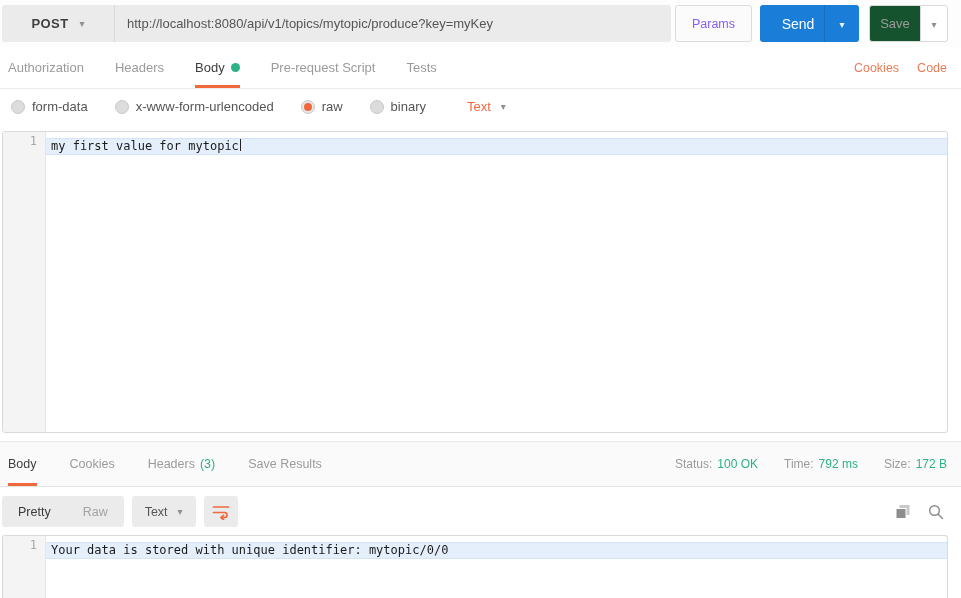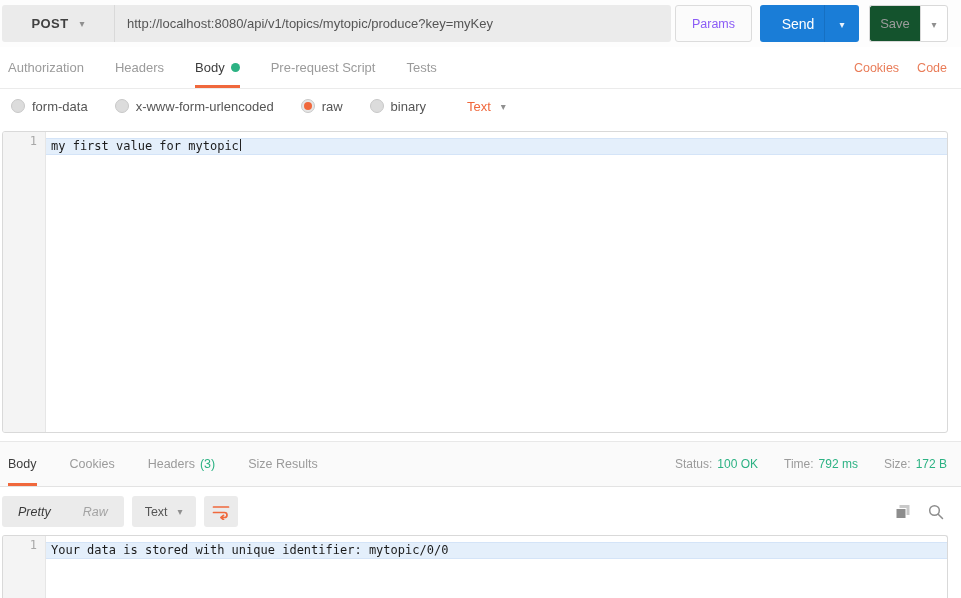--- a/index.html
+++ b/index.html
@@ -51,21 +51,21 @@
   }
   
   .req-tabs { height:42px; flex:0 0 42px; display:flex; align-items:stretch; padding:0 14px 0 8px; border-bottom:1px solid #ebebeb; background:#fff; }
   .rtab { display:flex; align-items:center; gap:6px; margin-right:31px; font-size:13px; color:#9b9b9b; cursor:pointer; border-bottom:3px solid transparent; border-top:3px solid transparent; }
   .rtab.active { color:#3d3d3d; border-bottom-color:#f0683c; }
   .green-dot { width:9px; height:9px; border-radius:50%; background:#2cb283; display:inline-block; }
   .tab-links { margin-left:auto; display:flex; align-items:center; gap:18px; }
   .tab-link { font-size:12.5px; color:#e97c58; cursor:pointer; }
   
   .body-type-row { height:35px; flex:0 0 35px; display:flex; align-items:center; padding-left:11px; background:#fff; }
-  .radio-item { display:flex; gap:7px; margin-right:27px; cursor:pointer; }
+  .radio-item { display:flex; align-items:center; gap:7px; margin-right:27px; cursor:pointer; }
   .radio { width:14px; height:14px; border-radius:50%; background:#dcdcdc; border:1px solid #c8c8c8; position:relative; }
   .radio.selected { background:#e6e6e6; }
   .radio.selected::after {
     content:""; position:absolute; left:2px; top:2px; width:8px; height:8px;
     border-radius:50%; background:#f0683c;
   }
   .radio-label { font-size:13px; color:#555; }
   .fmt-dd { display:flex; align-items:center; gap:10px; margin-left:14px; cursor:pointer; }
   .fmt-dd .fmt-label { font-size:13px; color:#f0683c; }
   
@@ -97,21 +97,21 @@
   }
   .mtab { display:flex; align-items:center; margin-right:33px; font-size:12.5px; color:#9b9b9b; cursor:pointer; border-bottom:3px solid transparent; border-top:3px solid transparent; gap:5px; }
   .mtab.active { color:#3d3d3d; border-bottom-color:#f0683c; }
   .green { color:#2cb283; }
   .meta-stats { margin-left:auto; display:flex; align-items:center; gap:26px; }
   .stat { font-size:12px; color:#9b9b9b; display:flex; gap:5px; }
   .stat .green { color:#2cb283; }
   
   .resp-toolbar { margin-top:8px; height:33px; flex:0 0 33px; display:flex; align-items:center; padding:0 14px 0 2px; background:#fff; }
   .seg-group { display:flex; height:31px; background:#ebebeb; border-radius:3px; overflow:hidden; }
-  .seg { padding:0 16px; display:flex; align-items:center; font-size:12.5px; color:#a3a3a3; cursor:pointer;font-style:italic; }
+  .seg { padding:0 16px; display:flex; align-items:center; font-size:12.5px; color:#a3a3a3; cursor:pointer; }
   .seg.active { color:#3b3b3b; }
   .tool-btn {
     margin-left:8px; height:31px; background:#ebebeb; border-radius:3px;
     display:flex; align-items:center; justify-content:center; cursor:pointer;
   }
   .text-btn { padding:0 13px; gap:10px; }
   .text-btn .t-label { font-size:12.5px; color:#555; }
   .wrap-btn { width:34px; }
   .tb-spacer { flex:1; }
   .icon-btn { width:22px; height:22px; display:flex; align-items:center; justify-content:center; cursor:pointer; margin-left:11px; }
@@ -201,21 +201,21 @@
     <span>Body</span>
   </div>
   <div class="mtab">
     <span>Cookies</span>
   </div>
   <div class="mtab">
     <span>Headers</span>
     <span class="green">(3)</span>
   </div>
   <div class="mtab">
-    <span>Size Results</span>
+    <span>Save Results</span>
   </div>
   <div class="meta-stats">
     <div class="stat">
       <span>Status:</span>
       <span class="green">100 OK</span>
     </div>
     <div class="stat">
       <span>Time:</span>
       <span class="green">792 ms</span>
     </div>

